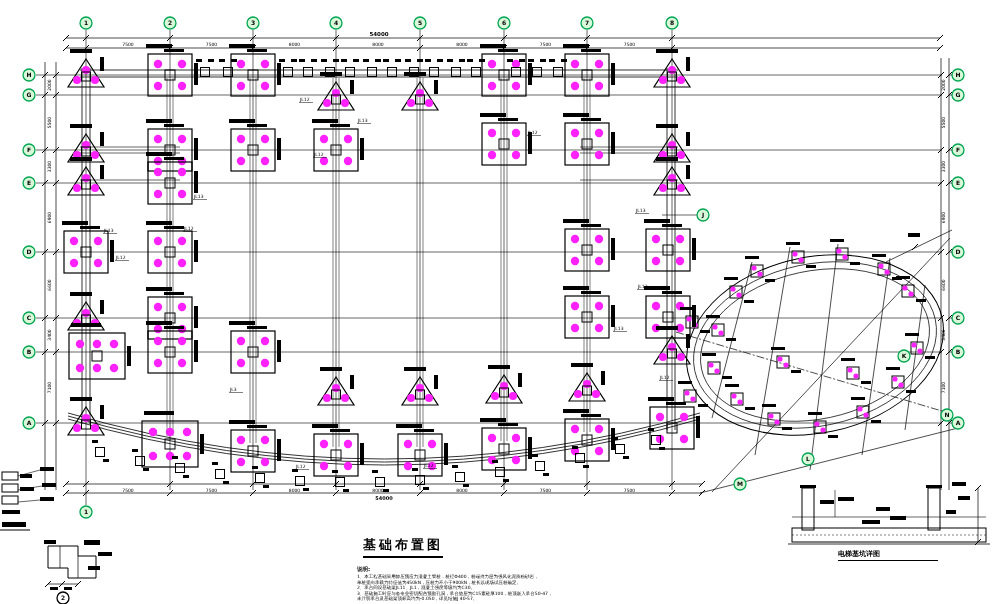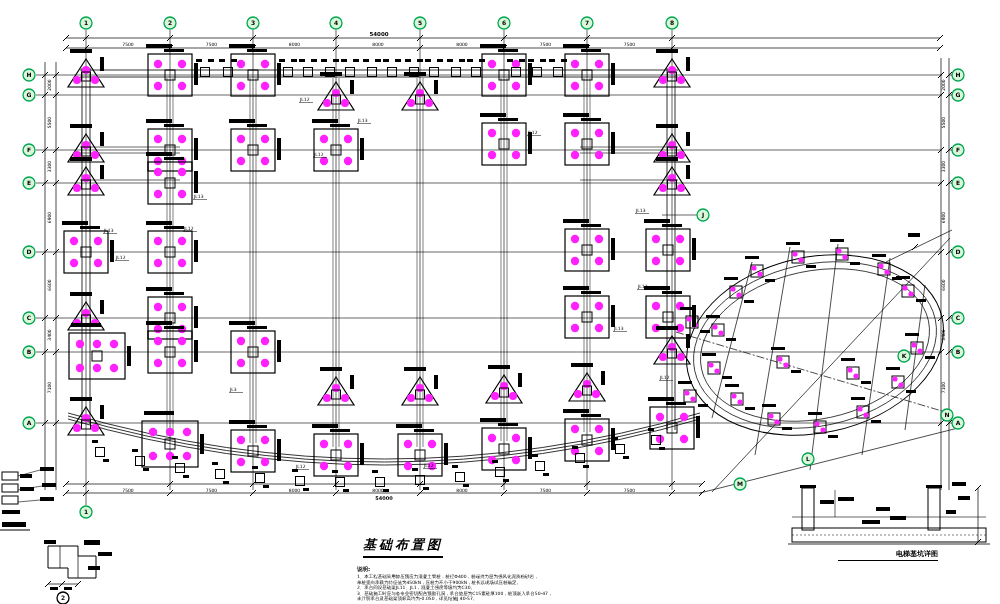--- a/index.html
+++ b/index.html
@@ -1,25 +1,25 @@
 <!DOCTYPE html>
 <html><head>
 <meta charset="utf-8">
 <style>
   html,body{margin:0;padding:0;background:#fff;}
   .canvas{position:relative;width:1000px;height:604px;background:#ffffff;overflow:hidden;
           font-family:"DejaVu Sans",sans-serif;}
   svg{position:absolute;left:0;top:0;}
   .ovl{position:absolute;color:#000;}
   .title{left:363px;top:536px;font-size:13px;font-weight:bold;letter-spacing:3px;
-         border-bottom:2px solid #000;padding-bottom:2px;font-style:italic;}
+         border-bottom:2px solid #000;padding-bottom:2px;}
   .notes{left:357px;top:566px;width:190px;}
   .nh{font-size:5.5px;font-weight:bold;margin-bottom:1px;}
   .nl{font-size:4.5px;line-height:5.6px;white-space:nowrap;}
-  .caption{left:838px;top:549px;width:100px;text-align:right;font-size:7px;font-weight:bold;
+  .caption{left:838px;top:549px;width:100px;text-align:left;font-size:7px;font-weight:bold;
            border-bottom:1px solid #000;padding-bottom:1px;}
 </style>
 </head>
 <body>
 
 <div class="canvas">
   <svg id="plan" width="1000" height="604" viewBox="0 0 1000 604">
       <g>
         <line x1="86" y1="30" x2="86" y2="505" stroke="#000" stroke-width="0.6"></line>
         <line x1="170" y1="30" x2="170" y2="490" stroke="#000" stroke-width="0.6"></line>

